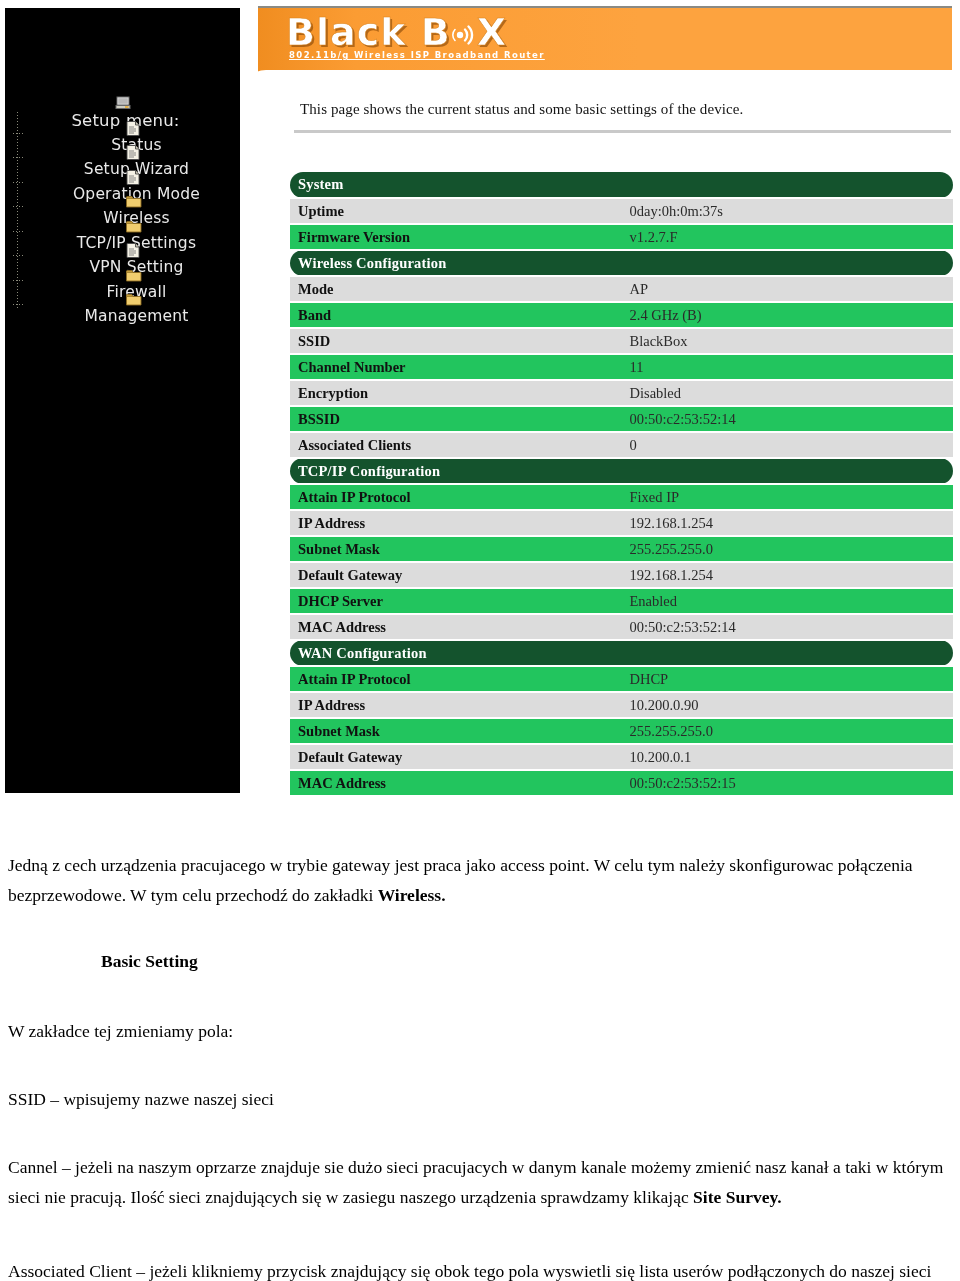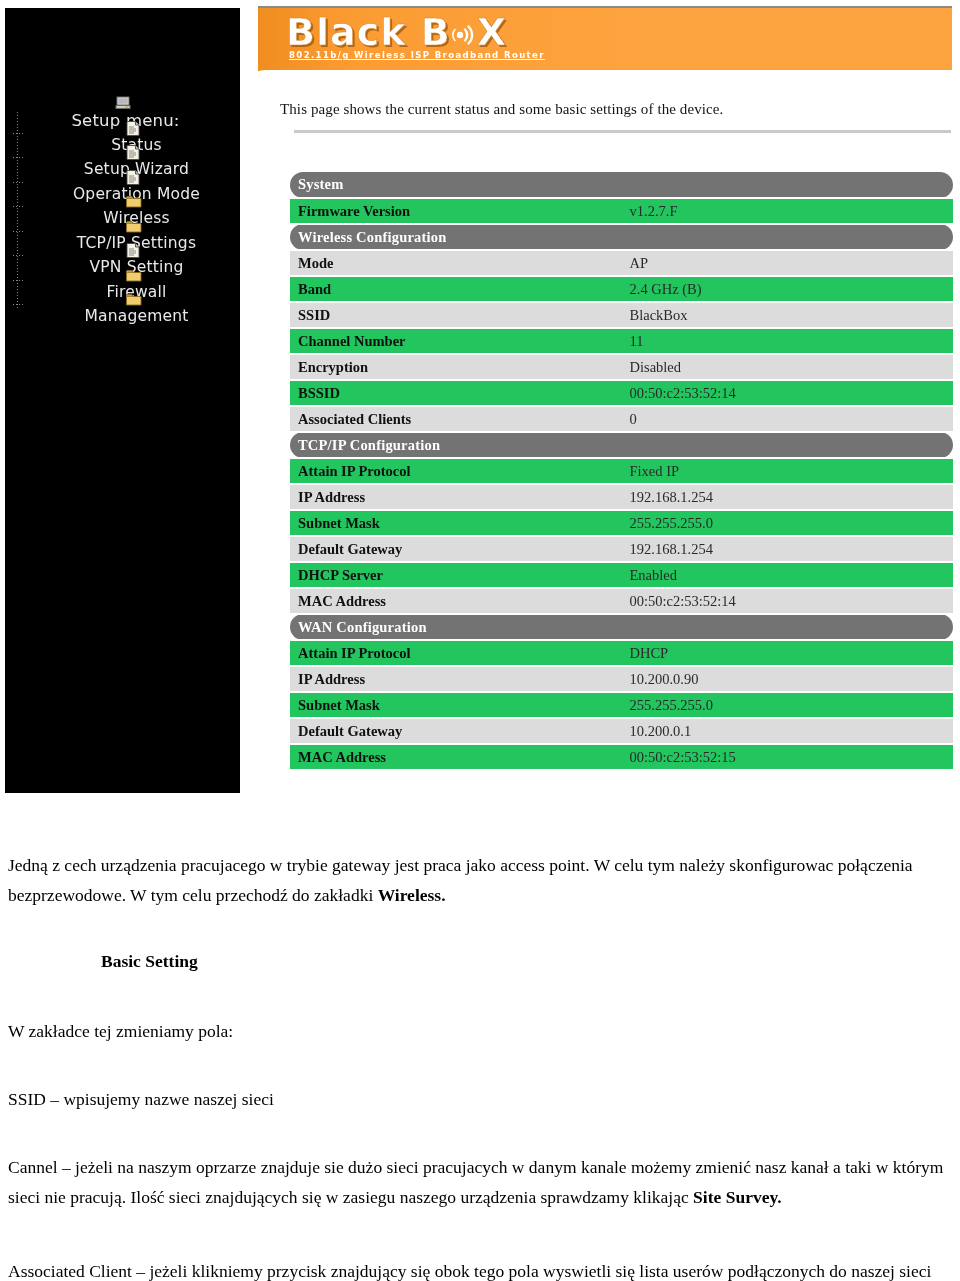--- a/index.html
+++ b/index.html
@@ -147,21 +147,21 @@
     flex: 0 0 auto;
     width: 16px;
     height: 15px;
     position: relative;
   }
   .icon-doc svg, .icon-folder svg, .icon-root svg { display: block; }
 
   
   #intro-text {
     position: absolute;
-    left: 280px;
+    left: 300px;
     top: 101px;
     font-family: "Liberation Serif", serif;
     font-size: 15px;
     color: #141414;
     letter-spacing: .1px;
     z-index: 6;
     white-space: nowrap;
   }
   #intro-rule {
     position: absolute;
@@ -185,21 +185,21 @@
   }
   #status-table tr { height: 26px; }
   #status-table td {
     padding: 0 0 0 8px;
     font-family: "Liberation Serif", serif;
     font-size: 14.5px;
     vertical-align: middle;
     border-bottom: 2px solid #ffffff;
   }
   .sec-head td {
-    background: #737373;
+    background: #14532d;
     color: #ffffff;
     font-weight: bold;
     font-size: 14.5px;
     letter-spacing: .2px;
     border-radius: 13px;
   }
   .row-key {
     width: 322px;
     font-weight: bold;
     color: #111111;
@@ -396,20 +396,24 @@
 
   <div id="intro-text">This page shows the current status and some basic settings of the device.</div>
   <div id="intro-rule"></div>
 
   <table id="status-table">
     <tbody>
 
       <tr class="sec-head">
         <td colspan="2">System</td>
       </tr>
+      <tr class="shade-a">
+        <td class="row-key">Uptime</td>
+        <td class="row-val">0day:0h:0m:37s</td>
+      </tr>
       <tr class="shade-b">
         <td class="row-key">Firmware Version</td>
         <td class="row-val">v1.2.7.F</td>
       </tr>
 
       <tr class="sec-head">
         <td colspan="2">Wireless Configuration</td>
       </tr>
       <tr class="shade-a">
         <td class="row-key">Mode</td>

